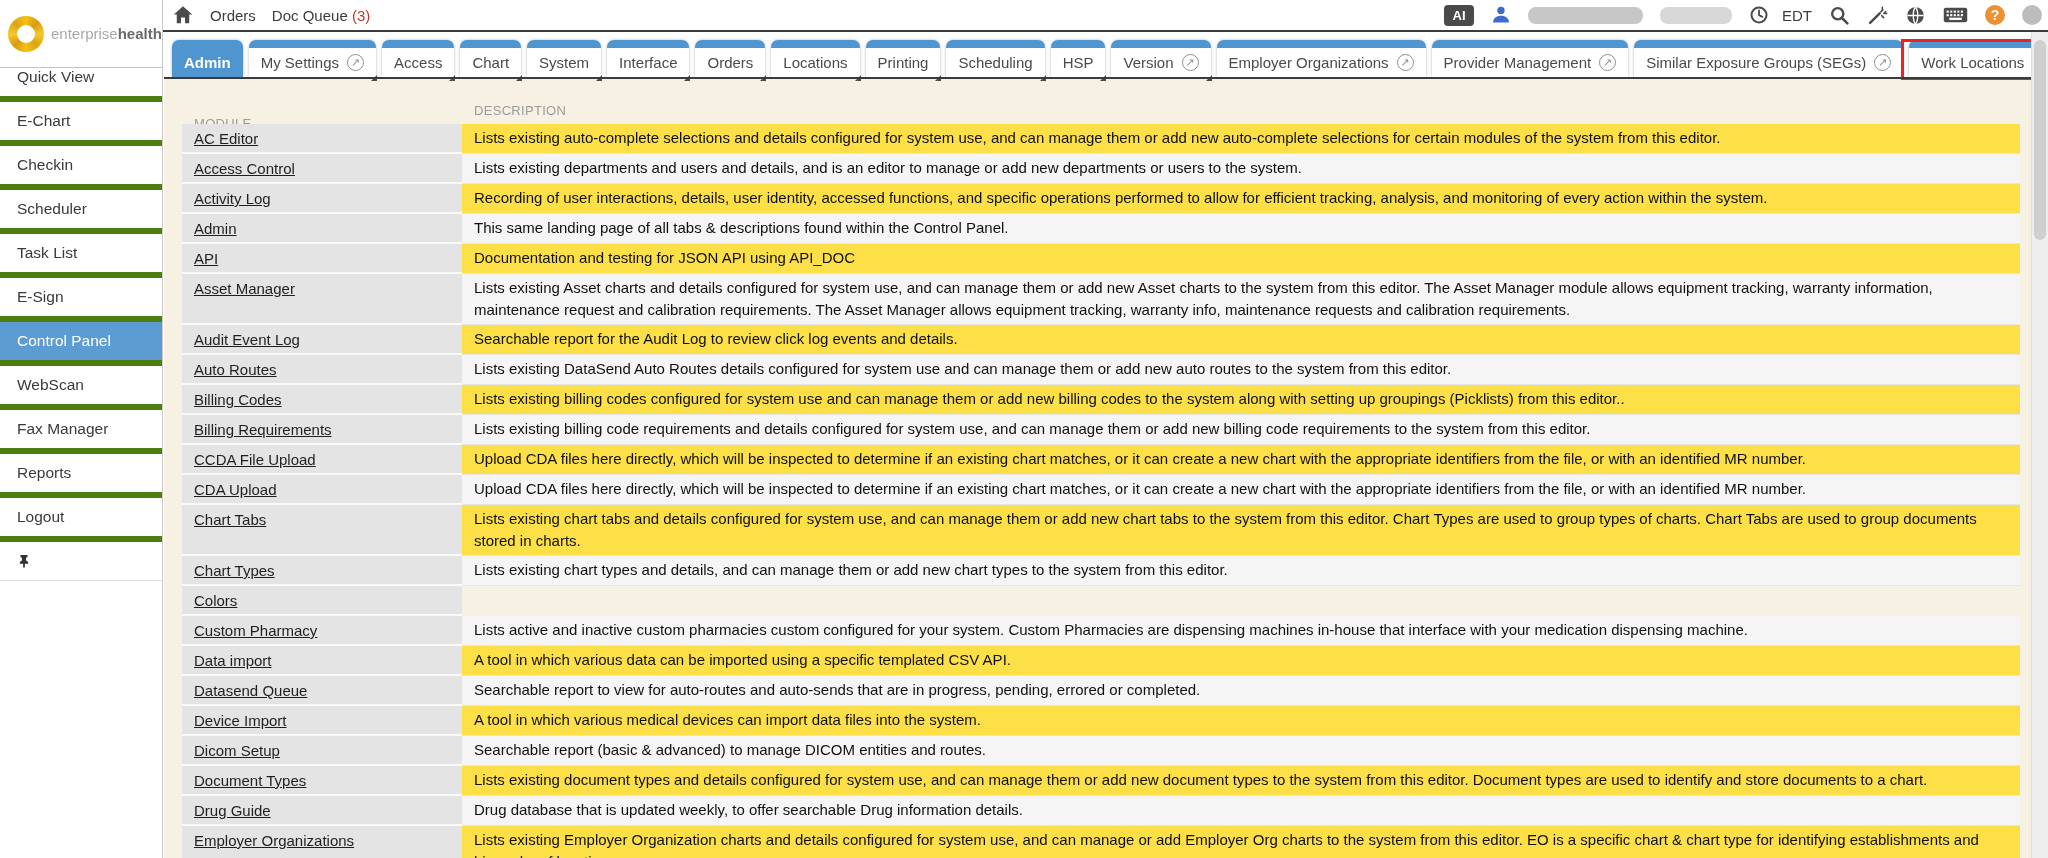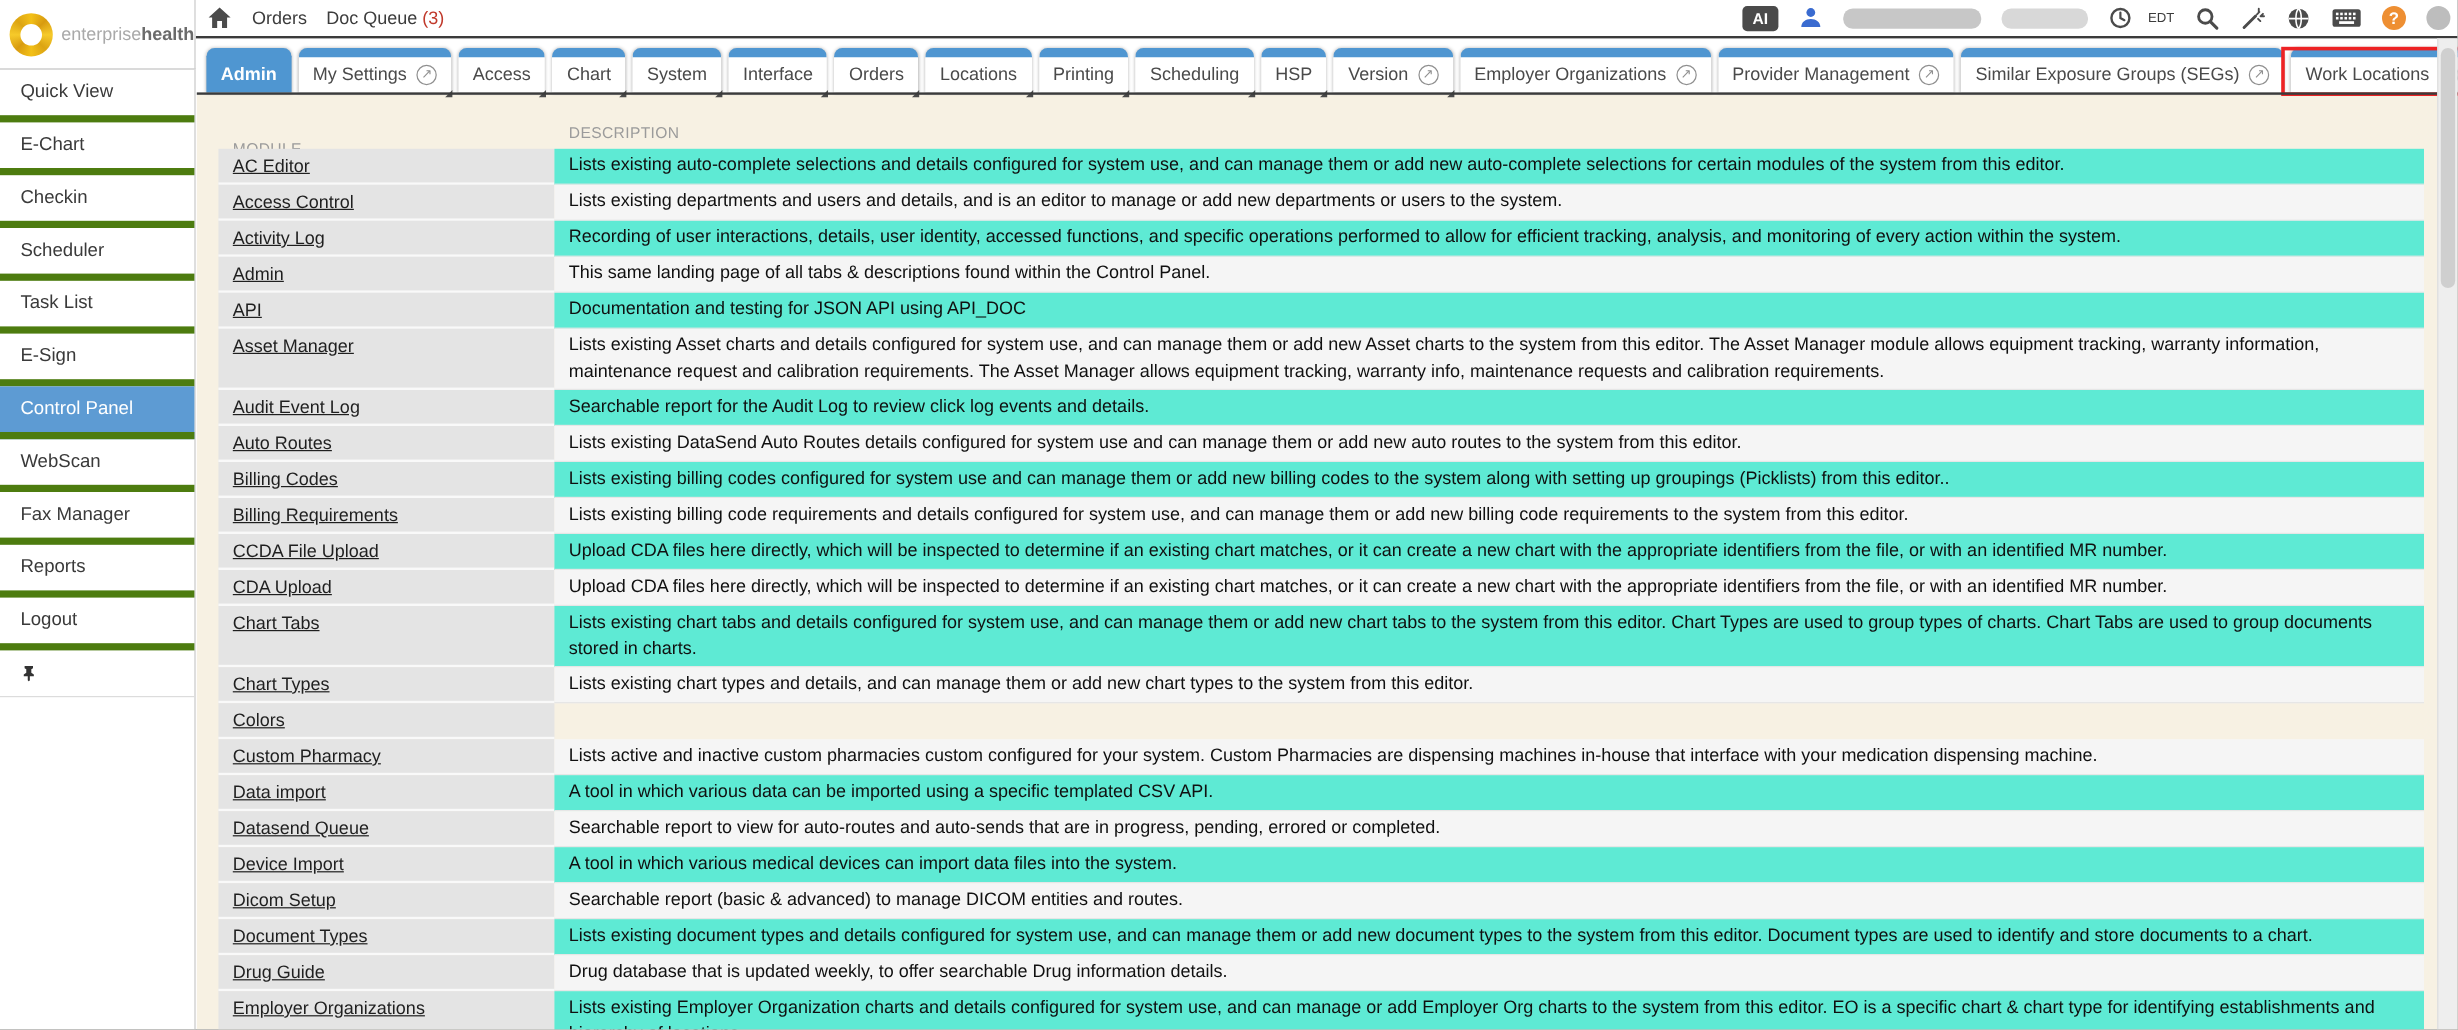--- a/index.html
+++ b/index.html
@@ -13,28 +13,28 @@
   .breadcrumb{position:absolute;left:172px;top:0;height:30px;display:flex;align-items:center;gap:16px;
               font-size:15px;color:#3c3c3c;z-index:7;}
   .crumb{cursor:pointer;}
   .crumb .cnt{color:var(--count-red,#c0392b);}
   .top-icons{position:absolute;right:6px;top:0;height:30px;display:flex;align-items:center;gap:17px;z-index:7;}
   .ai-badge{width:30px;height:21px;background:#4a4a4a;border-radius:4px;color:#fff;font-weight:bold;
             font-size:13px;display:flex;align-items:center;justify-content:center;cursor:pointer;}
   .redact{height:17px;border-radius:8px;background:#c7c7c7;}
   .redact.r1{width:115px;}
   .redact.r2{width:72px;background:#d8d8d8;}
-  .tz{font-size:11px;color:#3c3c3c;margin-left:-4px;}
+  .tz{font-size:15px;color:#3c3c3c;margin-left:-4px;}
   .help-circle{width:20px;height:20px;border-radius:50%;background:var(--help-orange,#ee8f33);color:#fff;
                font-weight:bold;font-size:14px;display:flex;align-items:center;justify-content:center;cursor:pointer;}
   .avatar-circle{width:20px;height:20px;border-radius:50%;background:#bdbdbd;cursor:pointer;}
   .icon-btn{display:flex;align-items:center;cursor:pointer;}
 
   
-  .logo-box{position:absolute;left:0;top:0;width:163px;height:58px;background:#fff;box-sizing:border-box;
+  .logo-box{position:absolute;left:0;top:0;width:163px;height:68px;background:#fff;box-sizing:border-box;
             border-right:1px solid #c9c9c9;border-bottom:1px solid #c2c2c2;display:flex;align-items:center;
             gap:7px;padding-left:8px;z-index:8;}
   .logo-ring{width:36px;height:36px;border-radius:50%;position:relative;flex:0 0 auto;
              background:conic-gradient(#f3c017,#d89b10,#f6ca2a,#dca413,#f3c017,#d89b10,#f6ca2a,#dca413,#f3c017);}
   .logo-ring::after{content:"";position:absolute;inset:9px;background:#fff;border-radius:50%;}
   .brand{font-size:15px;color:#a9a9a9;white-space:nowrap;}
   .brand b{color:#6b6b6b;}
 
   
   .sidebar{position:absolute;left:0;top:58px;width:163px;bottom:0;background:#fff;box-sizing:border-box;
@@ -71,21 +71,21 @@
   .scroll-thumb{position:absolute;left:2px;right:2px;top:8px;height:200px;background:#cfcfcf;border-radius:7px;cursor:pointer;}
 
   .table{position:absolute;left:18px;top:17px;right:28px;}
   .thead{display:flex;height:28px;align-items:center;color:#9b9b9b;font-size:13px;letter-spacing:.3px;}
   .th-module{width:280px;box-sizing:border-box;padding-left:12px;margin-top:26px;}
   .th-desc{flex:1;padding-left:12px;}
   .row{display:flex;min-height:29.5px;}
   .cell-module{width:280px;box-sizing:border-box;background:#e4e4e4;border-bottom:2px solid #f9f9f9;
                padding:4px 10px 3px 12px;}
   .cell-module a{color:#1f1f1f;font-size:15px;line-height:21px;text-decoration:underline;cursor:pointer;}
-  .cell-desc{flex:1;box-sizing:border-box;background:#5eead4;border-bottom:1px solid #e6e6e6;
+  .cell-desc{flex:1;box-sizing:border-box;background:#fde047;border-bottom:1px solid #e6e6e6;
              padding:3px 10px 3px 12px;font-size:15px;color:#101010;line-height:22px;}
   .tbody .row:nth-child(even) .cell-desc{background:#f5f5f5;}
 </style>
 </head>
 <body>
 
 <div class="stage">
 
   <div class="topbar"></div>
   <div class="topbar-line"></div>

